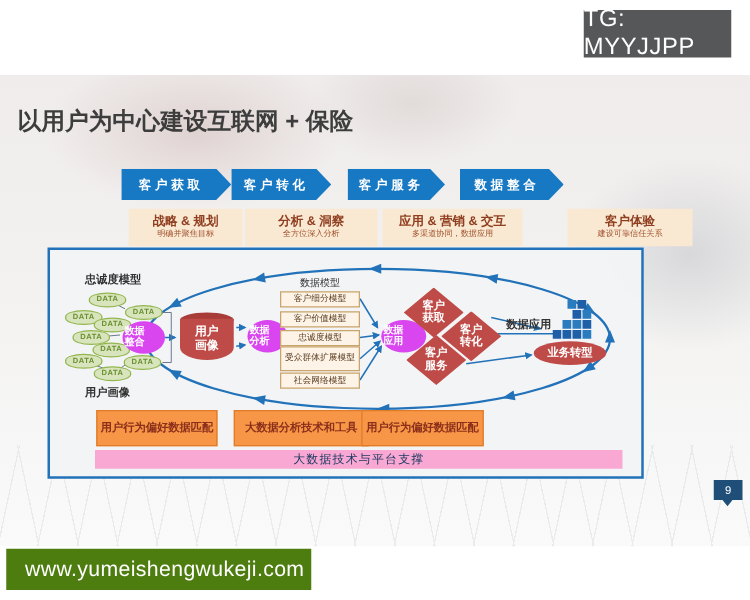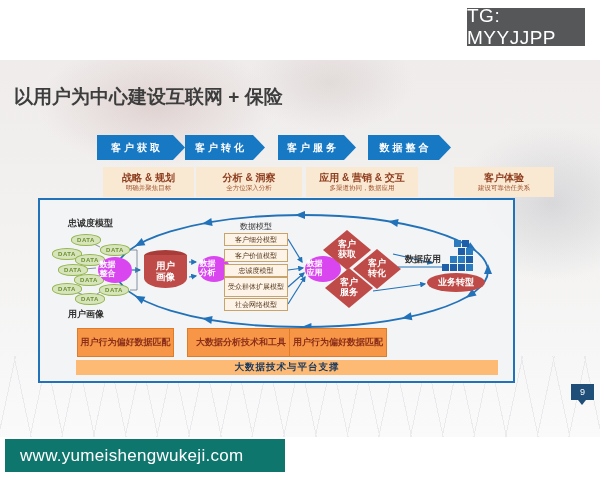--- a/index.html
+++ b/index.html
@@ -60,31 +60,31 @@
     clip-path:polygon(50% 0,100% 50%,50% 100%,0 50%);display:flex;align-items:center;justify-content:center;text-align:center;}
   .diamond span{display:inline-block;width:2.2em;color:#fff;font-size:9px;font-weight:bold;line-height:1.1;}
 
   .bizapp-label{position:absolute;left:355px;top:53px;width:56px;text-align:center;font-size:9px;font-weight:bold;color:#333;}
   .trans{position:absolute;left:387px;top:73px;width:58px;height:19px;background:#be4b48;border-radius:50%;
     color:#fff;font-size:9px;font-weight:bold;display:flex;align-items:center;justify-content:center;white-space:nowrap;}
   .cubes{position:absolute;left:402px;top:40px;}
 
   .fbox{position:absolute;top:128px;height:29px;background:#f79646;border:1px solid #e07b28;color:#8b2f1b;
     font-size:9px;font-weight:bold;display:flex;align-items:center;justify-content:center;text-align:center;box-sizing:border-box;overflow:hidden;}
-  .platform-bar{position:absolute;left:36px;top:160px;width:422px;height:15px;background:#fdba74;
-    color:#17375e;font-size:9.5px;font-weight:bold;display:flex;align-items:center;justify-content:center;letter-spacing:1px;}
+  .platform-bar{position:absolute;left:36px;top:160px;width:422px;height:15px;background:#f9a8d4;
+    color:#17375e;font-size:9.5px;font-weight:normal;display:flex;align-items:center;justify-content:center;letter-spacing:1px;}
 
   
   .page-tag{position:absolute;left:571px;top:384px;width:23px;height:16px;background:#1f4e79;color:#fff;
     font-size:9px;display:flex;align-items:center;justify-content:center;}
   .page-tag:after{content:"";position:absolute;left:7px;top:16px;border-left:4px solid transparent;
     border-right:4px solid transparent;border-top:5px solid #1f4e79;}
 
   
-  .url-badge{position:absolute;left:5px;top:439px;width:280px;height:33px;background:#0f766e;color:#fff;
+  .url-badge{position:absolute;left:5px;top:439px;width:244px;height:33px;background:#4d7c0f;color:#fff;
     font-size:17px;display:flex;align-items:center;padding-left:15px;box-sizing:border-box;letter-spacing:.3px;}
 </style>
 </head>
 <body>
 
 <div class="stage">
 
   <div class="tg-badge">TG: MYYJJPP</div>
 
   <div class="slide">

